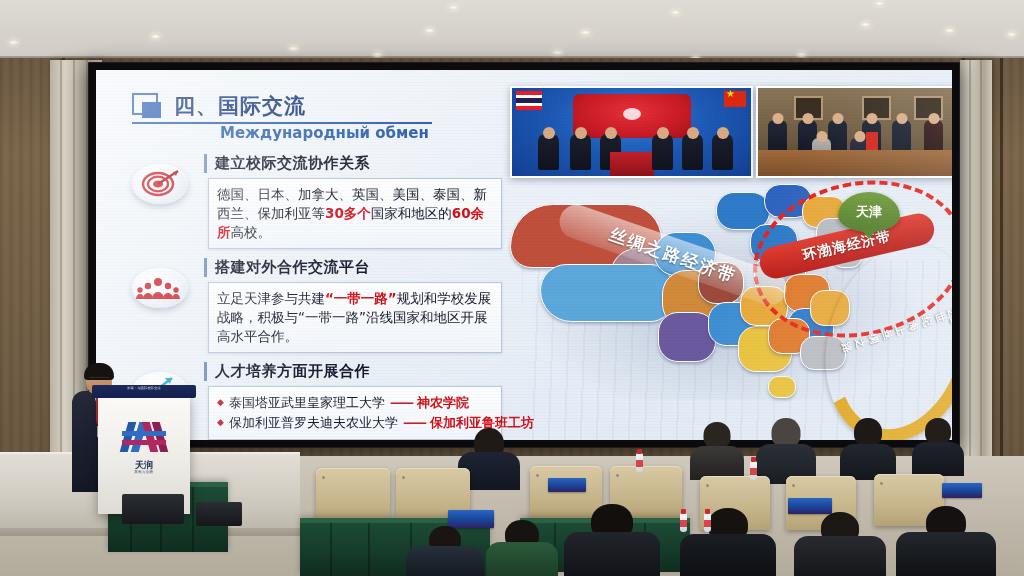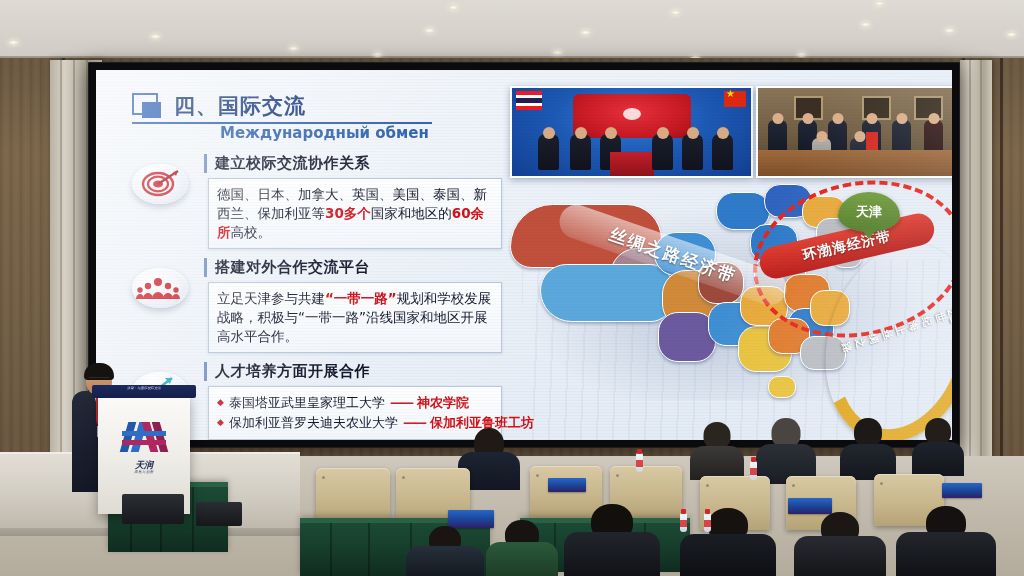--- a/index.html
+++ b/index.html
@@ -147,21 +147,21 @@
   .sp-body{position:absolute;left:0;top:25px;width:60px;height:101px;border-radius:12px 10px 0 0;
     background:linear-gradient(180deg,#242a38 0%,#1b2030 50%,#141826 100%);}
   .sp-shirt{position:absolute;left:22px;top:28px;width:15px;height:22px;background:#e7e4dc;
     clip-path:polygon(0 0,100% 0,62% 100%,38% 100%);}
   .sp-tie{position:absolute;left:27px;top:31px;width:6px;height:26px;background:#5c1e22;}
   .sp-lanyard{position:absolute;left:24px;top:30px;width:13px;height:30px;border:2px solid #c02a2a;
     border-top:none;border-radius:0 0 8px 8px;}
   .sp-badge{position:absolute;left:25px;top:60px;width:11px;height:9px;background:#f0efe9;border:1px solid #b8b5ac;}
   .podium{position:absolute;left:98px;bottom:62px;width:92px;height:118px;z-index:7;
     background:linear-gradient(180deg,#fbfaf8 0%,#efeee9 48%,#dedbd3 100%);
-    box-shadow:0 4px 12px rgba(0,0,0,.35);border-radius:2px 2px 0 0;font-style:italic;}
+    box-shadow:0 4px 12px rgba(0,0,0,.35);border-radius:2px 2px 0 0;}
   .podium-top{position:absolute;left:-6px;top:-11px;width:104px;height:13px;
     background:linear-gradient(180deg,#1b2a5e 0%,#14204a 100%);border-radius:2px;}
   .podium-top-txt{position:absolute;left:50%;top:1px;transform:translateX(-50%);
     font-size:3.2px;color:#dfe6f5;white-space:nowrap;letter-spacing:.2px;text-align:center;line-height:1.3;
     font-family:"DejaVu Sans","Liberation Sans",sans-serif;}
   .podium-logo{position:absolute;left:50%;top:26px;transform:translateX(-50%);width:44px;height:32px;}
   .pl-a{position:absolute;left:2px;top:0;width:8px;height:30px;background:#2357a8;transform:skewX(-16deg);}
   .pl-b{position:absolute;left:13px;top:0;width:8px;height:30px;background:#2f6ec4;transform:skewX(-16deg);}
   .pl-c{position:absolute;left:24px;top:0;width:8px;height:30px;background:#b0265e;transform:skewX(16deg);}
   .pl-d{position:absolute;left:34px;top:0;width:8px;height:30px;background:#8e1f52;transform:skewX(16deg);}

